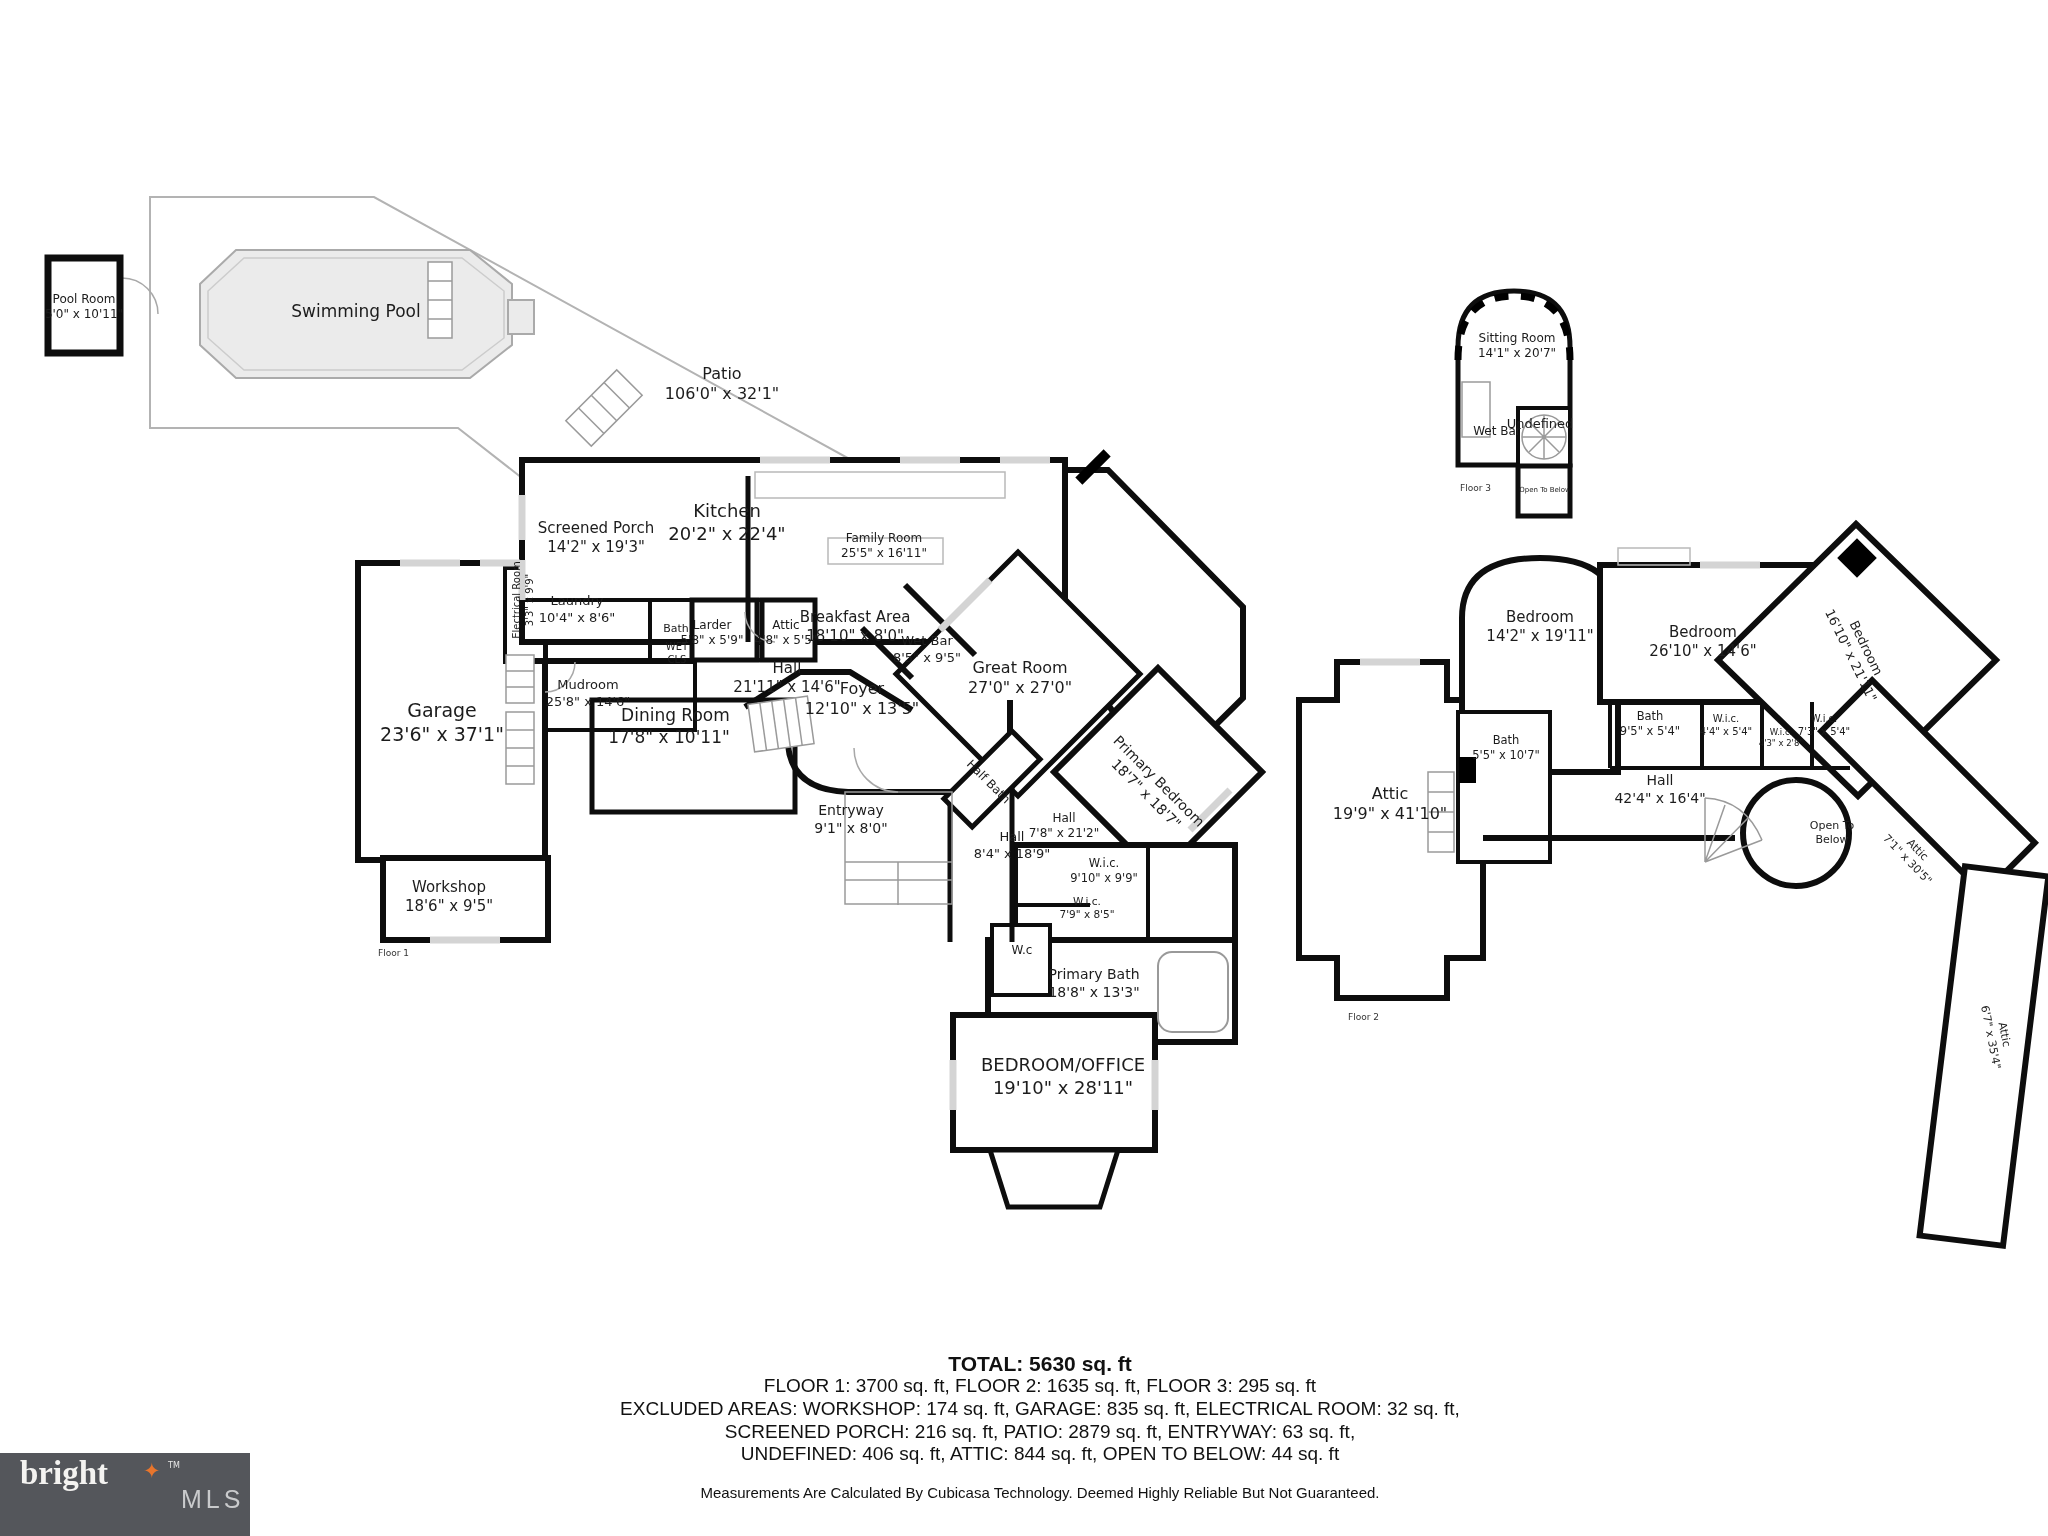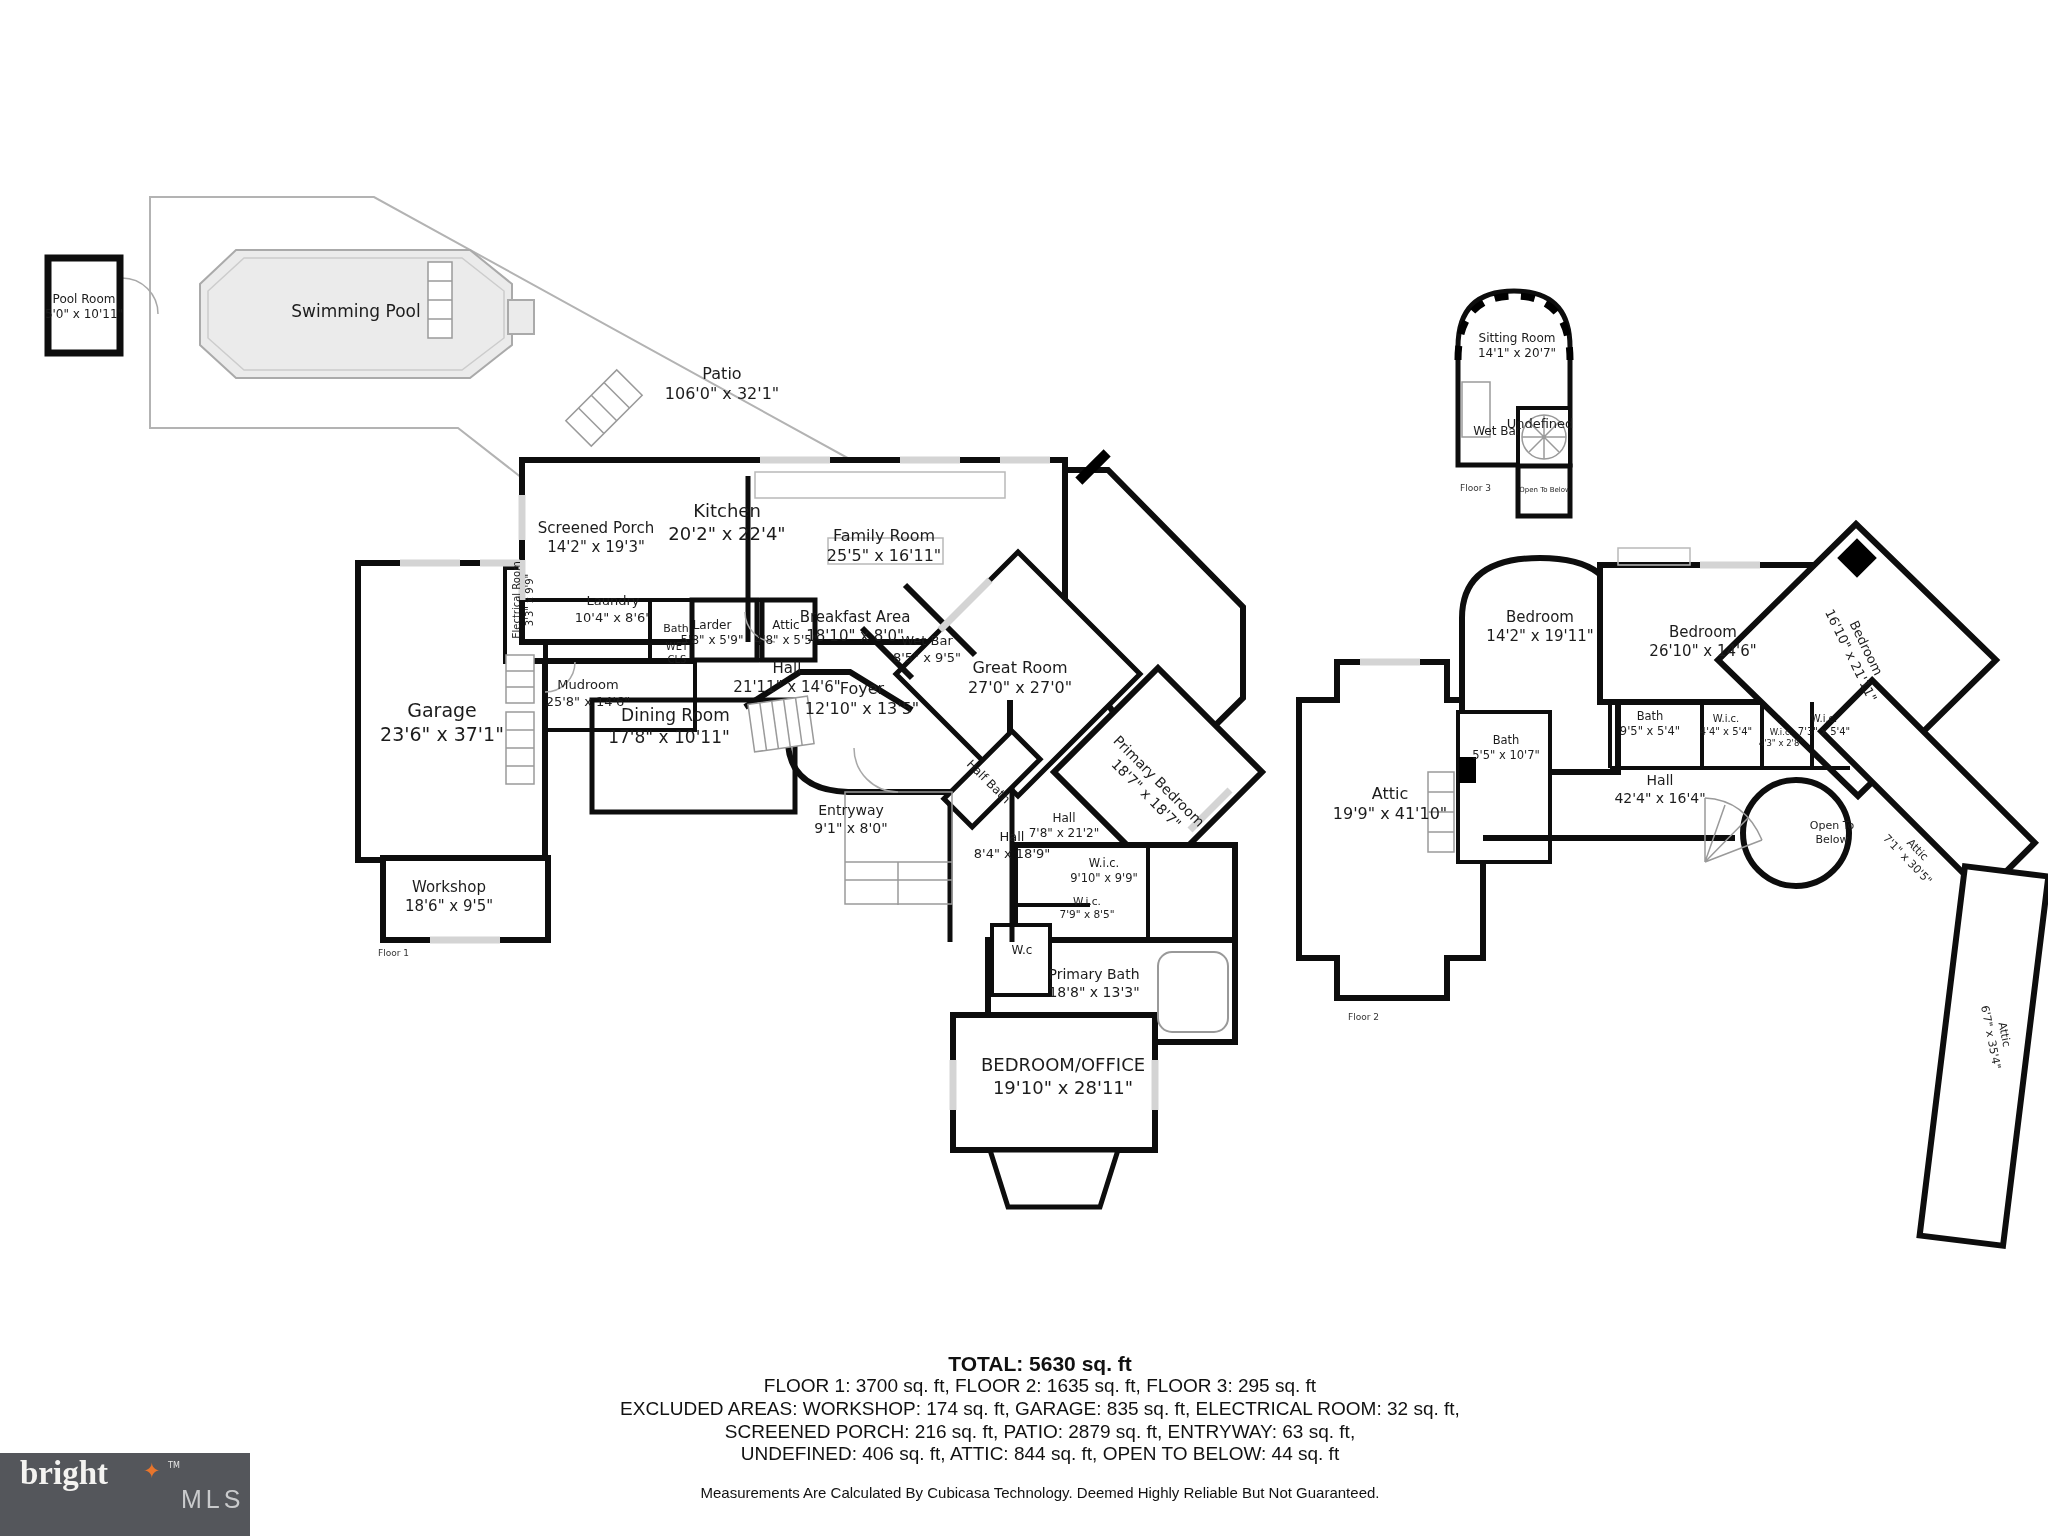--- a/index.html
+++ b/index.html
@@ -224,29 +224,29 @@
   <span class="dm">106'0" x 32'1"</span>
     </div>
 <div class="lbl" style="left:596px;top:538px;font-size:15px;">
   <span class="nm">Screened Porch</span>
   <span class="dm">14'2" x 19'3"</span>
     </div>
 <div class="lbl" style="left:727px;top:522px;font-size:18px;">
   <span class="nm">Kitchen</span>
   <span class="dm">20'2" x 22'4"</span>
     </div>
-<div class="lbl" style="left:884px;top:546px;font-size:16px;">
+<div class="lbl" style="left:884px;top:546px;font-size:12px;">
   <span class="nm">Family Room</span>
   <span class="dm">25'5" x 16'11"</span>
     </div>
 <div class="lbl rn90" style="left:524px;top:600px;font-size:10px;">
   <span class="nm">Electrical Room</span>
   <span class="dm">3'3" x 9'9"</span>
     </div>
-<div class="lbl" style="left:577px;top:610px;font-size:13px;margin-left:36px;">
+<div class="lbl" style="left:577px;top:610px;font-size:13px;">
   <span class="nm">Laundry</span>
   <span class="dm">10'4" x 8'6"</span>
     </div>
 <div class="lbl wrap" style="left:641px;top:654px;font-size:10px;width:36px;">
   <span>WET CLS</span></div>
 <div class="lbl" style="left:676px;top:629px;font-size:11px;">
   <span class="nm">Bath</span>
     </div>
 <div class="lbl" style="left:712px;top:633px;font-size:12px;">
   <span class="nm">Larder</span>

